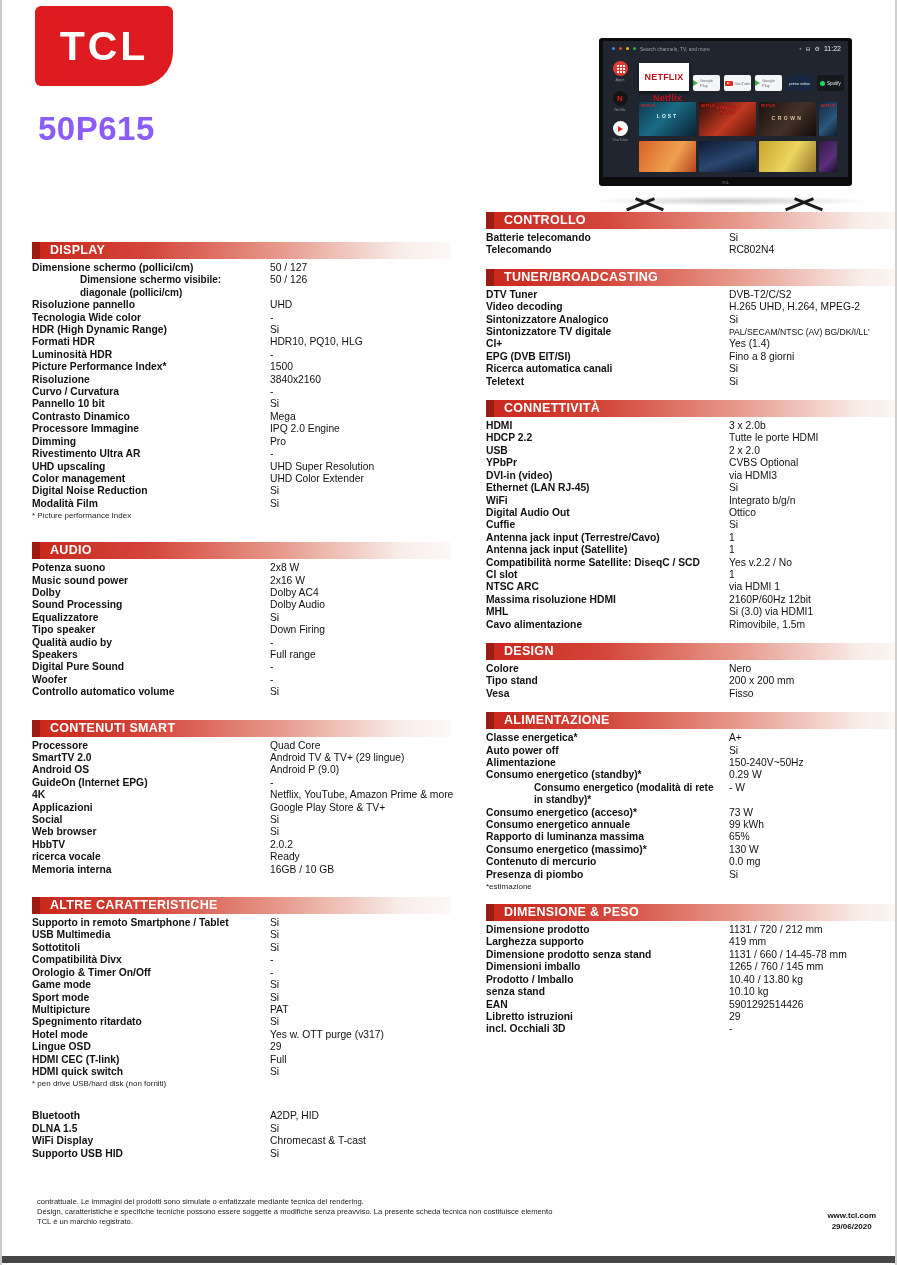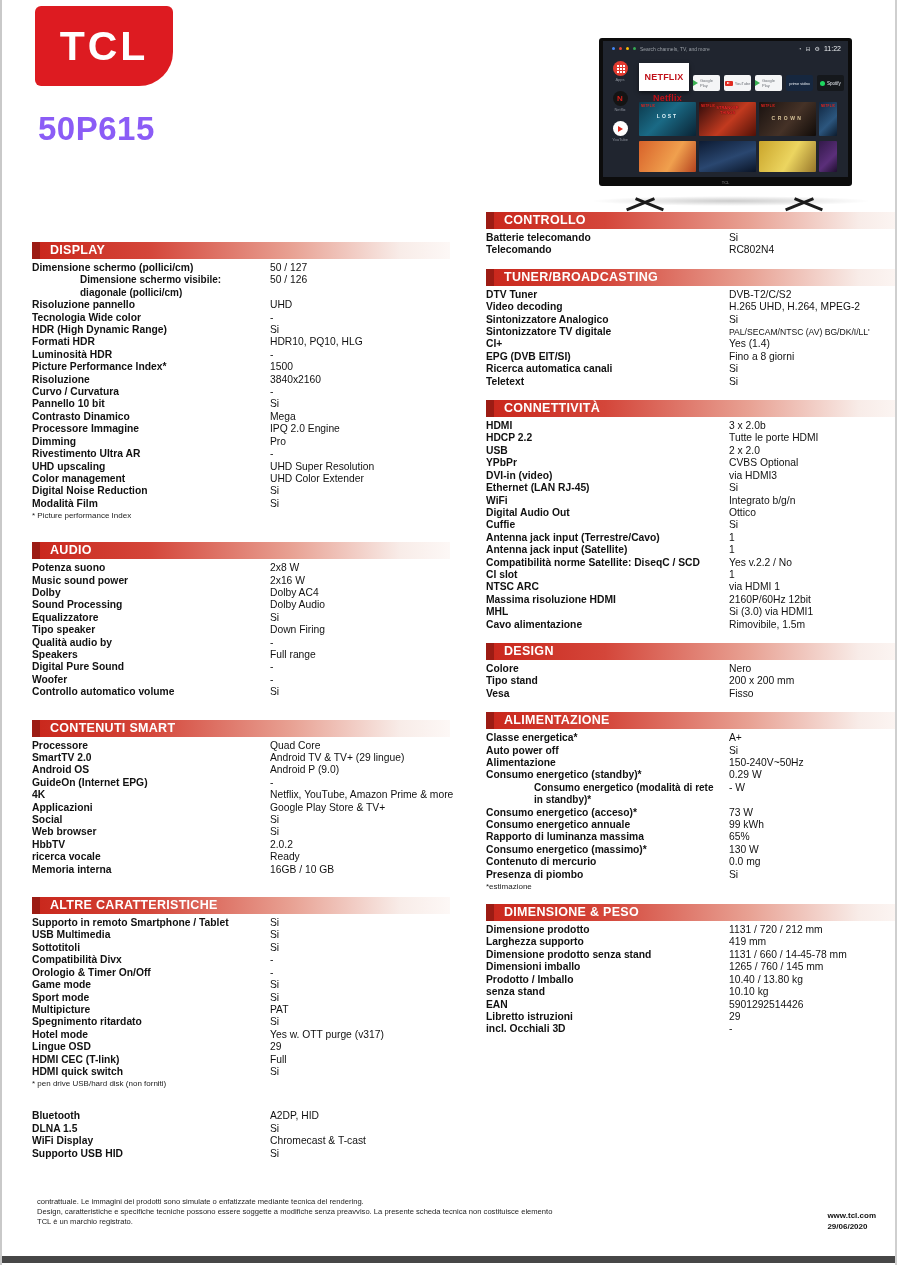--- a/index.html
+++ b/index.html
@@ -81,21 +81,21 @@
   .sec-title{position:absolute;left:18px;top:1px;color:#fff;font-weight:bold;font-size:12.5px;letter-spacing:.3px;}
   .spec-row{display:flex;align-items:baseline;line-height:12.4px;}
   .spec-label{flex:none;width:238px;padding-right:4px;font-weight:bold;font-size:10.3px;box-sizing:border-box;}
   .right-col .spec-label{width:243px;}
   .spec-value{font-size:10.3px;white-space:nowrap;}
   .spec-row.sm-label .spec-label{font-size:10px;padding-left:48px;}
   .spec-row.sm-value .spec-value{font-size:8.6px;}
   .sec-footnote{font-size:8px;color:#222;line-height:10px;margin-top:1px;}
   
   .footer-left{position:absolute;left:35px;top:1197px;font-size:7.6px;line-height:9.8px;color:#222;}
-  .footer-right{position:absolute;right:19px;top:1211px;text-align:left;font-size:8px;line-height:10.5px;color:#111;font-weight:bold;}
+  .footer-right{position:absolute;right:19px;top:1211px;text-align:center;font-size:8px;line-height:10.5px;color:#111;font-weight:bold;}
   .bottom-bar{position:absolute;left:0;right:0;bottom:2px;height:7px;background:#474747;}
 </style>
 </head>
 <body>
 
 <div class="page">
 
   <div class="logo">
     <span>TCL</span>
   </div>

